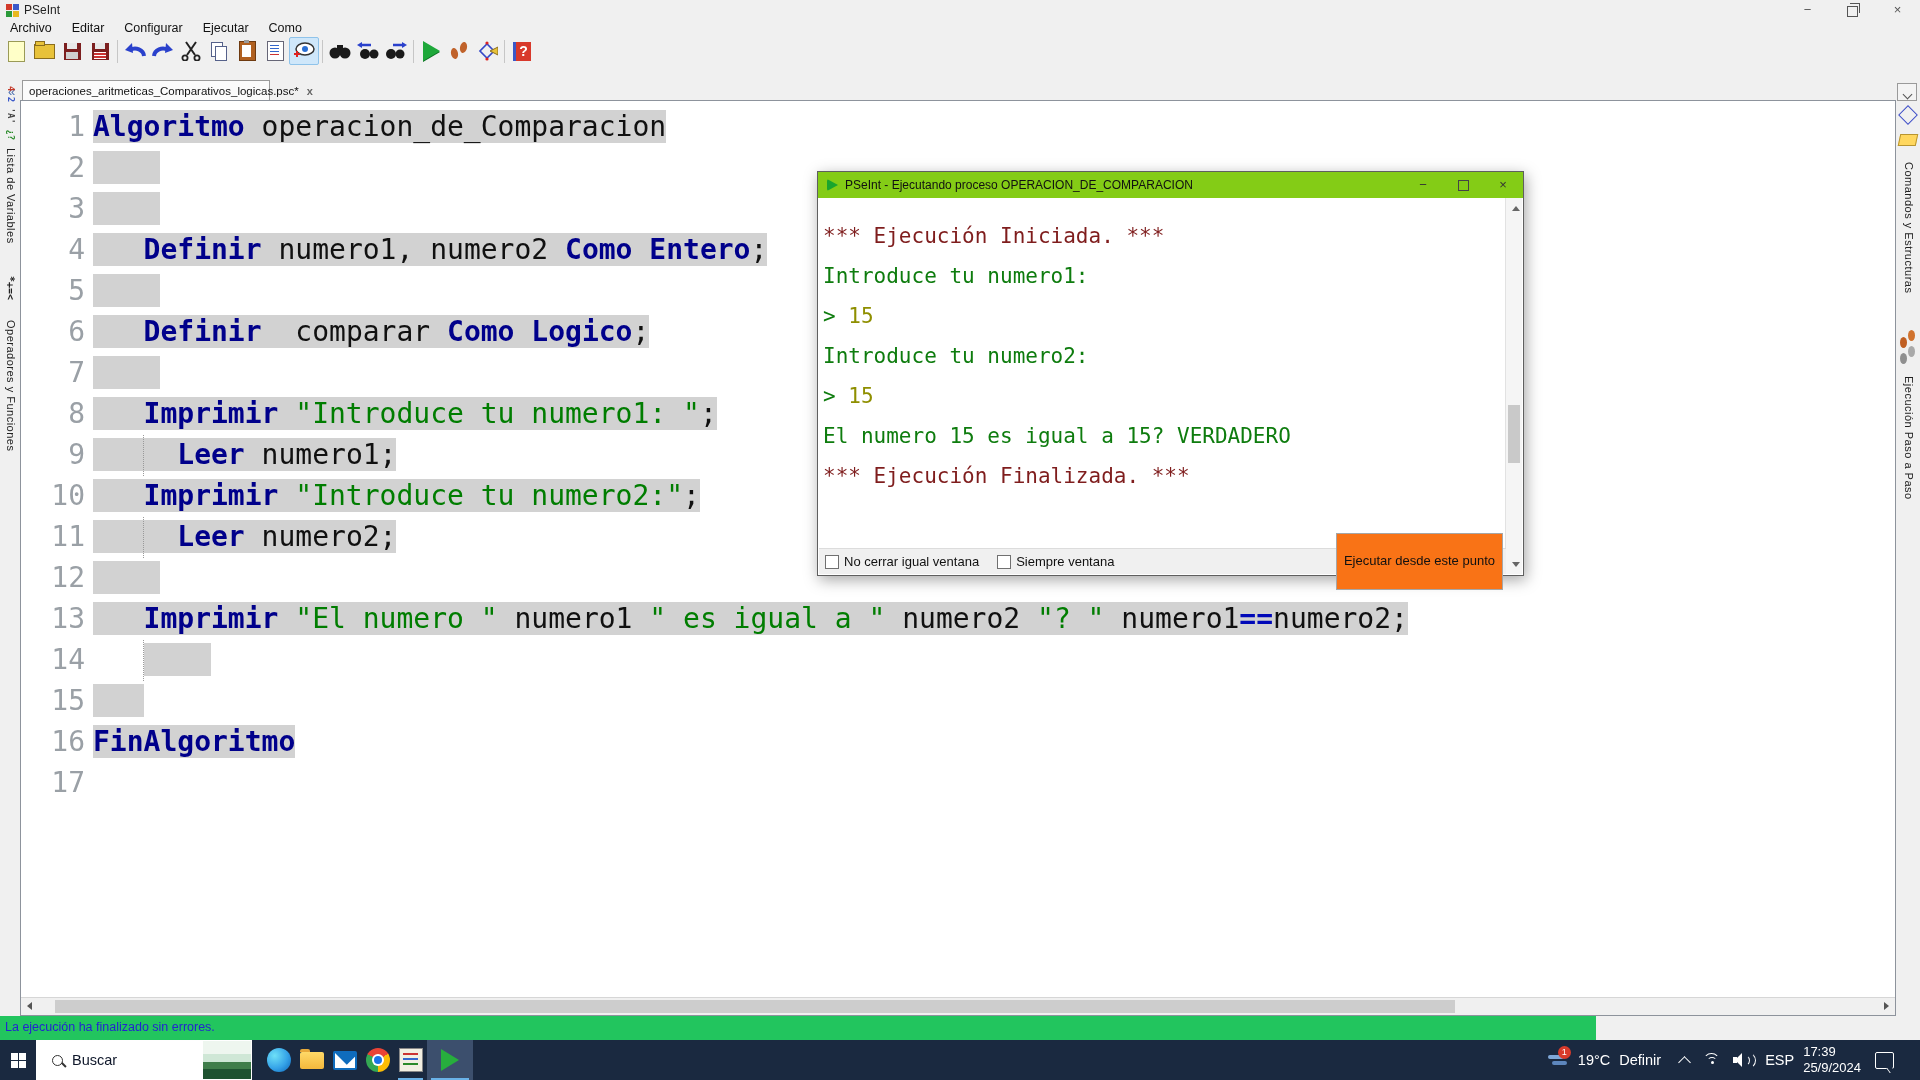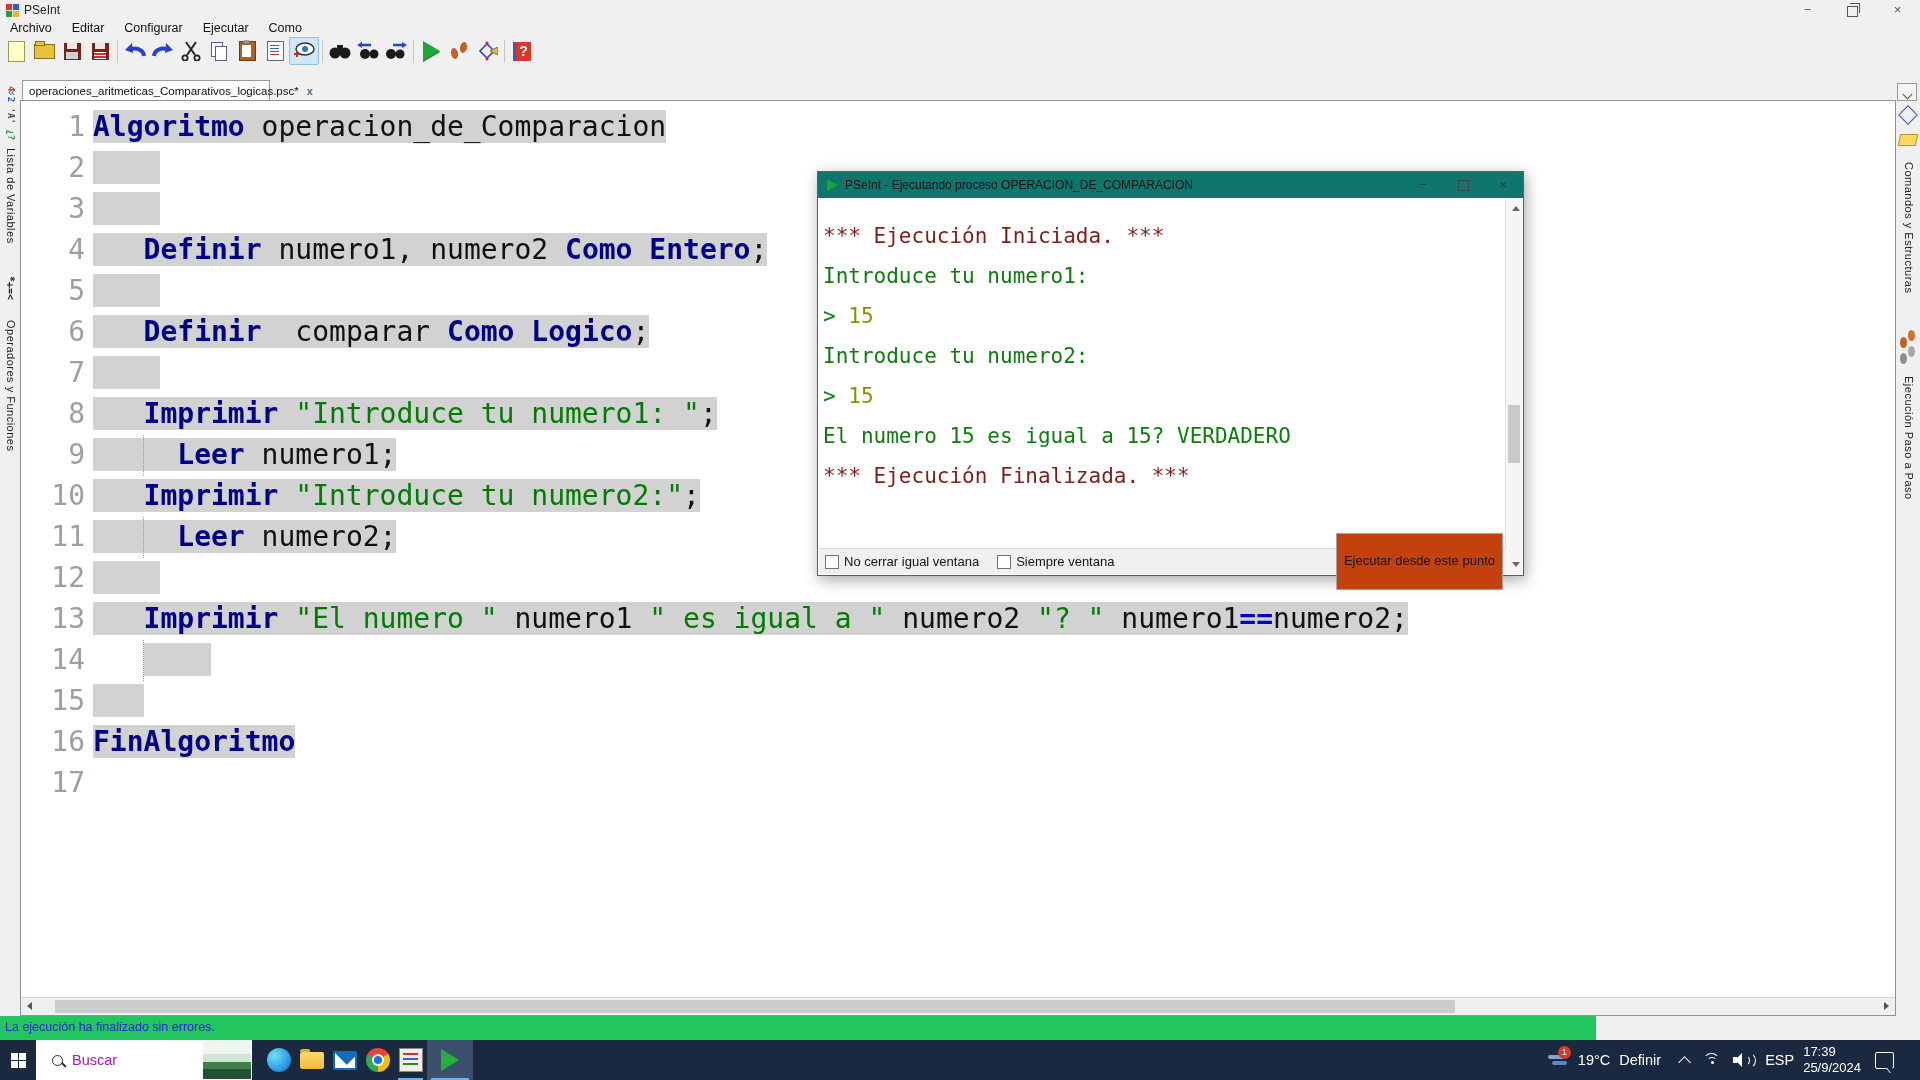--- a/index.html
+++ b/index.html
@@ -93,49 +93,49 @@
   .tri-u{width:0;height:0;border-bottom:5px solid #666;border-left:4px solid transparent;border-right:4px solid transparent}
   .tri-d{width:0;height:0;border-top:5px solid #666;border-left:4px solid transparent;border-right:4px solid transparent}
   #hthumb{position:absolute;left:34px;width:1400px;top:2px;height:13px;background:#cdcdcd}
 
   #statusbar{left:0;top:1016px;width:1596px;height:24px;background:#22c55e}
   #status-msg{position:absolute;left:5px;top:4px;font-size:12.5px;color:#2424d0}
 
   
   #console{left:817px;top:171px;width:707px;height:405px;background:#fff;border:1px solid #5f5f5f;
            box-shadow:2px 4px 14px rgba(0,0,0,.35);box-sizing:border-box}
-  #ctitle{position:absolute;left:0;top:0;right:0;height:26px;background:#0f766e;display:flex;align-items:center}
+  #ctitle{position:absolute;left:0;top:0;right:0;height:26px;background:#84cc16;display:flex;align-items:center}
   #cplay{width:0;height:0;border-left:11px solid #19a52e;border-top:6px solid transparent;border-bottom:6px solid transparent;margin:0 7px 0 9px;border-radius:2px}
   #ctitle-text{font-size:12px;color:#111}
   .cctl{position:absolute;top:0;height:26px;width:40px;text-align:center;font-size:13px;line-height:25px;color:#333}
   #cbtn-min{right:80px}#cbtn-max{right:40px}#cbtn-close{right:0}
   #cmax-glyph{display:inline-block;width:9px;height:9px;border:1px solid #444;position:relative;top:2px}
   #console-lines{position:absolute;left:1px;top:26px;right:17px;bottom:26px;overflow:hidden;padding:18px 0 0 4px;
                  font-family:"DejaVu Sans Mono",monospace;font-size:21px;line-height:40px;white-space:pre}
   .c-sys{color:#7f1d1d}
   .c-out{color:#0e7c0e}
   .c-inp{color:#8f8f00}
   #cvscroll{position:absolute;top:26px;right:1px;width:16px;bottom:1px;background:#f5f5f5;border-left:1px solid #e2e2e2}
   #cvthumb{position:absolute;left:2px;right:2px;top:55%;height:58px;background:#c9c9c9}
   #cbottom{position:absolute;left:1px;right:17px;bottom:1px;height:25px;background:#f0f0f0;border-top:1px solid #dcdcdc;
            display:flex;align-items:center;font-size:13px;color:#111}
   .cb{width:12px;height:12px;border:1px solid #707070;background:#fff;margin:0 5px 0 6px;flex:none}
   #cb2{margin-left:18px}
-  #crun-btn{margin-left:auto;margin-right:3px;height:19px;border:1px solid #a6a6a6;background:#c2410c;
+  #crun-btn{margin-left:auto;margin-right:3px;height:19px;border:1px solid #a6a6a6;background:#f97316;
             font-size:13px;padding:18px 7px;line-height:18px}
 
   
   #taskbar{left:0;top:1040px;width:1920px;height:40px;background:#1a2940;display:flex;align-items:center;color:#fff}
   #start-btn{width:36px;height:40px;display:flex;align-items:center;justify-content:center}
   #start-logo{width:15px;height:15px;display:grid;grid-template-columns:7px 7px;grid-template-rows:7px 7px;gap:1px}
   #start-logo i{background:#fff}
   #searchbox{width:216px;height:40px;background:#fff;display:flex;align-items:center;color:#111}
   #mag{width:9px;height:9px;border:1.5px solid #333;border-radius:50%;position:relative;margin:0 9px 0 16px}
   #mag::after{content:"";position:absolute;left:8px;top:8px;width:6px;height:1.5px;background:#333;transform:rotate(45deg)}
-  #search-text{font-size:14.5px;color:#a21caf}
+  #search-text{font-size:14.5px;color:#0f172a}
   #widget-img{margin-left:auto;width:48px;height:38px;margin-right:1px;
      background:linear-gradient(180deg,#eef6ef 0 35%,#cfe7d6 35% 55%,#3f7d4a 55% 75%,#1e5230 75% 100%)}
   .tb-cell{width:33px;height:40px;display:flex;align-items:center;justify-content:center;position:relative}
   .tb-cell.active{background:#3c4f6d;width:46px}
   .tb-cell.open::after{content:"";position:absolute;left:4px;right:4px;bottom:0;height:2px;background:#6ab2e8}
   .ic-edge{width:24px;height:24px;border-radius:50%;background:radial-gradient(circle at 32% 32%,#6ee0f7,#35a3e8 55%,#0b63b8)}
   .ic-folder{width:24px;height:17px;background:linear-gradient(#ffd968,#f4b83c);border-radius:2px;position:relative}
   .ic-folder::before{content:"";position:absolute;left:0;top:-3px;width:10px;height:3px;background:#e8a93a;border-radius:2px 2px 0 0}
   .ic-mail{width:24px;height:19px;background:#0f6cbd;position:relative;border-radius:2px;overflow:hidden}
   .ic-mail::before{content:"";position:absolute;left:2px;top:2px;width:20px;height:15px;background:#fff}

